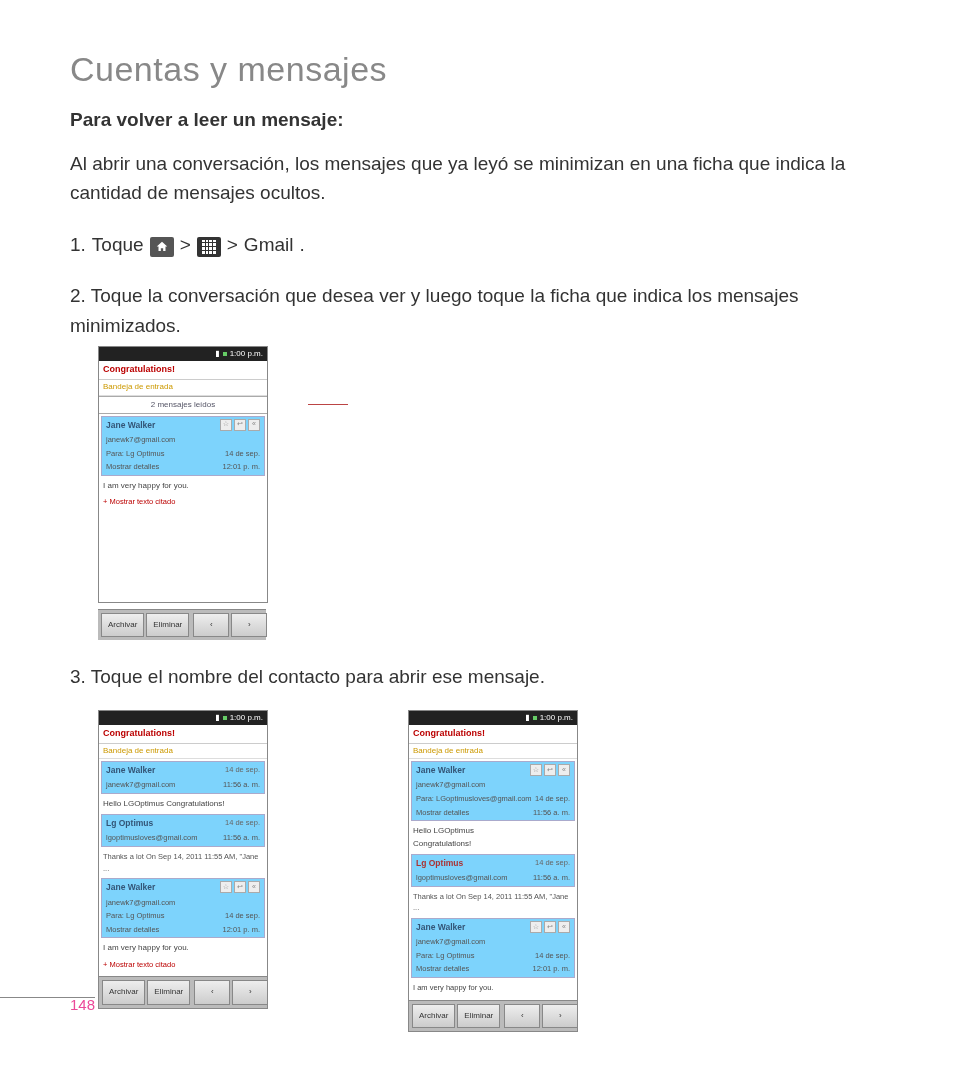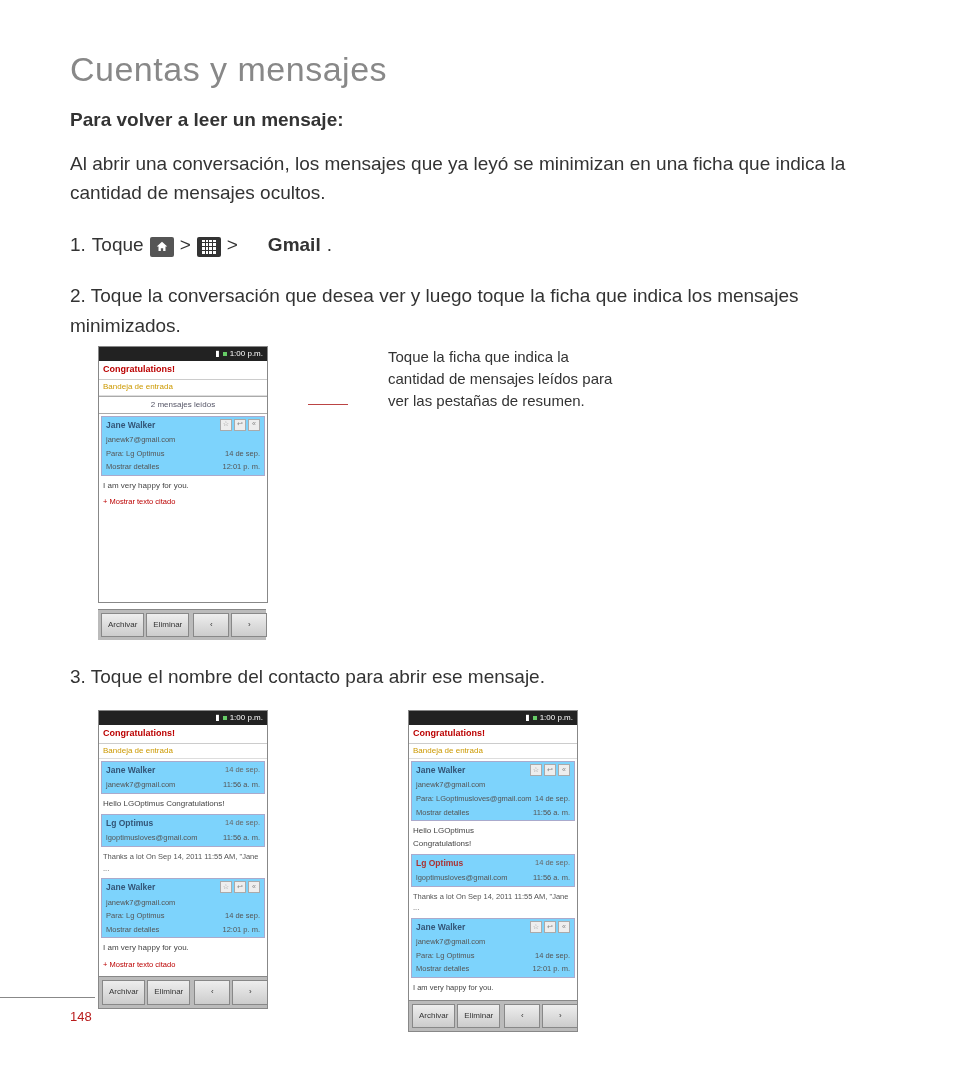--- a/index.html
+++ b/index.html
@@ -53,21 +53,21 @@
   }
   .home-icon { background:#555; }
   .home-icon svg { width:14px; height:14px; fill:#fff; }
   .apps-icon { background:#333; }
   .apps-icon .grid {
     width:14px; height:14px;
     display:grid; grid-template-columns:repeat(4,1fr); grid-template-rows:repeat(4,1fr);
     gap:1px;
   }
   .apps-icon .grid span { background:#fff; }
-  .bold { font-weight:700;margin-left:24px; }
+  .bold { font-weight:400; }
 
   
   .shot-row { display:flex; align-items:flex-start; gap:40px; margin:6px 0 0 28px;}
   .shot-row.gapbig { gap:140px;}
   .shot {
     width: 168px; font-size:9px; color:#444;
     border:1px solid #888; background:#fff;
   }
   .statusbar {
     background:#222; color:#fff; height:14px;
@@ -115,21 +115,21 @@
   .caption{
     font-size:15px; font-weight:300; line-height:1.45; max-width:240px;
   }
   .callout-line{
     width:40px; border-top:1px solid #b44; margin-top:58px; flex:0 0 40px;
   }
   .callout-line2{
     width:40px; border-top:1px solid #b44; margin-top:58px; flex:0 0 40px;
   }
   .page-num{
-    position:absolute; left:70px; bottom:50px; font-size:13px; color:#b91c1c;
+    position:absolute; left:70px; bottom:61px; font-size:15px; color:#ec4899;
   }
   .page-num-rule{
     position:absolute; left:0; bottom:76px; width:95px; border-top:1px solid #888;
   }
   .detached-footer{
      width:168px; margin:6px 0 0 28px;
   }
 </style>
 </head>
 <body>
@@ -214,21 +214,20 @@
             <div class="msg-sub">
               <span>Mostrar detalles</span>
               <span style="float:right">12:01 p. m.</span>
             </div>
           </div>
           <div class="msg-line">I am very happy for you.</div>
           <div class="red-small">+ Mostrar texto citado</div>
           <div class="gap270"></div>
         </div>
         <div class="callout-line"></div>
-        <div class="caption">Toque la ficha que indica la cantidad de mensajes leídos para ver las pestañas de resumen.</div>
       </div>
 
       
       <div class="detached-footer">
         <div class="footer-btns">
           <div class="btn">Archivar</div>
           <div class="btn">Eliminar</div>
           <div class="sp"></div>
           <div class="btn arrow">‹</div>
           <div class="btn arrow">›</div>

